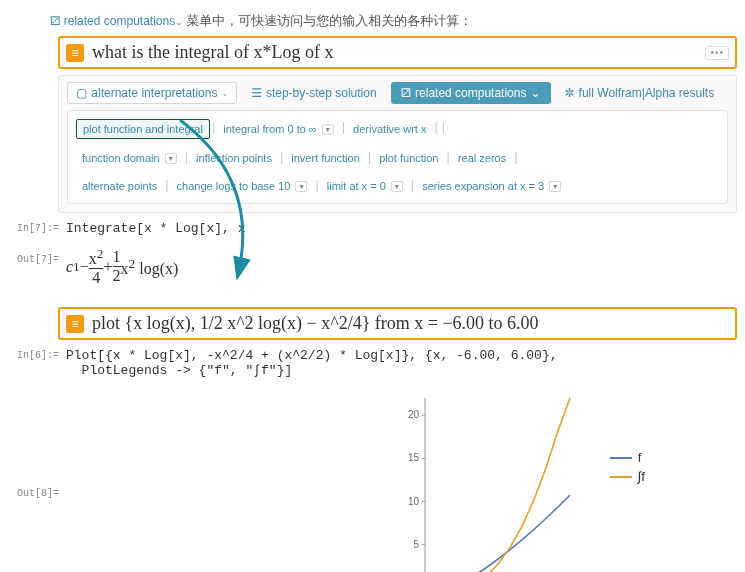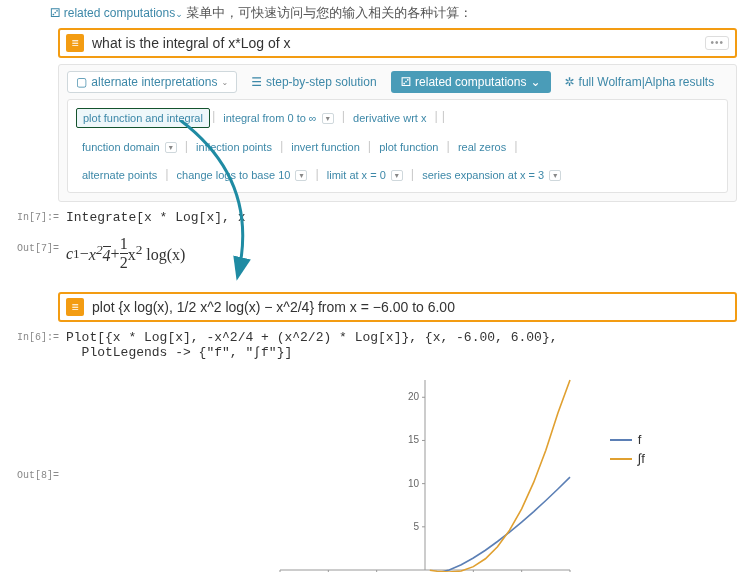--- a/index.html
+++ b/index.html
@@ -1,26 +1,26 @@
 <!DOCTYPE html>
 <html><head>
 <meta charset="utf-8">
 <style>
 * { box-sizing: border-box; margin: 0; padding: 0; }
 body { font-family: -apple-system, "Helvetica Neue", Arial, sans-serif; font-size: 13px; background: #fff; color: #333; width: 745px; }
-.top-line { padding: 4px 50px 6px; font-size: 13px; color: #555; }
+.top-line { padding: 12px 50px 6px; font-size: 13px; color: #555; }
 .rc-tag { color: #3d88a8; font-size: 12px; }
 .rc-tag .chev { font-size: 9px; }
 
 .cell-label { position: absolute; left: 17px; font-size: 10px; color: #8a8a8a; font-family: "Courier New", monospace; }
 .row { position: relative; padding-left: 50px; }
 
 .query-box { border: 2px solid #f39c12; border-radius: 3px; background: #fff; display: flex; align-items: center; padding: 4px 6px; margin: 0 8px; }
 .equal-icon { width: 18px; height: 18px; background: #f39c12; color: #fff; border-radius: 2px; display: flex; align-items: center; justify-content: center; font-size: 12px; font-weight: bold; margin-right: 8px; flex-shrink: 0; }
-.query-text { flex: 1; font-size: 14px; color: #333; }
+.query-text { flex: 1; font-size: 18px; color: #333; font-family: Liberation Serif, serif; }
 .dots { color: #999; border: 1px solid #ddd; border-radius: 3px; padding: 0 4px; font-size: 10px; letter-spacing: 1px; line-height: 12px; }
 
 .toolbar { margin: 6px 8px 0; border: 1px solid #e3e3e3; border-radius: 3px; padding: 6px 8px 8px; background: #fafafa; }
 .tool-row { display: flex; flex-wrap: wrap; gap: 6px 10px; align-items: center; margin-bottom: 6px; }
 .tool-btn { display: inline-flex; align-items: center; gap: 4px; font-size: 12px; color: #3d88a8; cursor: pointer; padding: 2px 4px; }
 .tool-btn.box { border: 1px solid #cfd8dc; background: #fff; border-radius: 3px; padding: 3px 8px; }
 .tool-btn .chev { font-size: 8px; color: #888; }
 .related-pill { background: #4a9cb8; color: #fff; border-radius: 3px; padding: 4px 10px; font-size: 12px; display: inline-flex; align-items: center; gap: 4px; }
 .related-pill .chev { color: #fff; }
 
@@ -121,21 +121,21 @@
   <span class="cell-label" style="top:8px">In[7]:=</span>
   <div class="code">Integrate[x * Log[x], x</div>
 </div>
 
 <div class="row" style="position:relative">
   <span class="cell-label" style="top:14px">Out[7]=</span>
   <div class="math-out">
     <span style="font-style:italic"><span>c</span></span>
       <sub>1</sub>
     <span> − </span>
-    <span style="display:inline-flex;align-items:flex-end;vertical-align:middle;font-style:italic">
+    <span style="display:inline-flex;flex-direction:column;align-items:flex-start;vertical-align:middle;">
       <span><span>x</span><sup>2</sup></span>
       <span style="border-top:1px solid #333;width:100%;text-align:center">4</span>
     </span>
     <span> + </span>
     <span style="display:inline-flex;flex-direction:column;align-items:center;vertical-align:middle">
       <span>1</span>
       <span style="border-top:1px solid #333;width:100%;text-align:center">2</span>
     </span>
     <span style=""><span> x</span><sup>2</sup><span> log(x)</span></span>
   </div>

